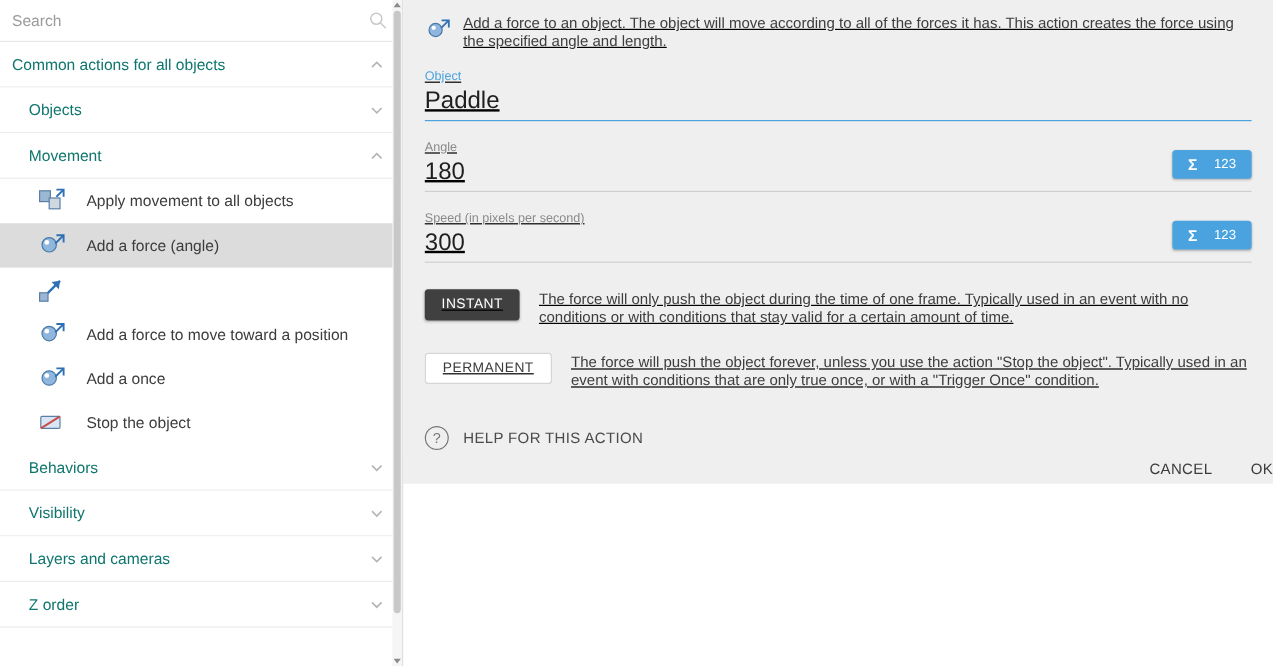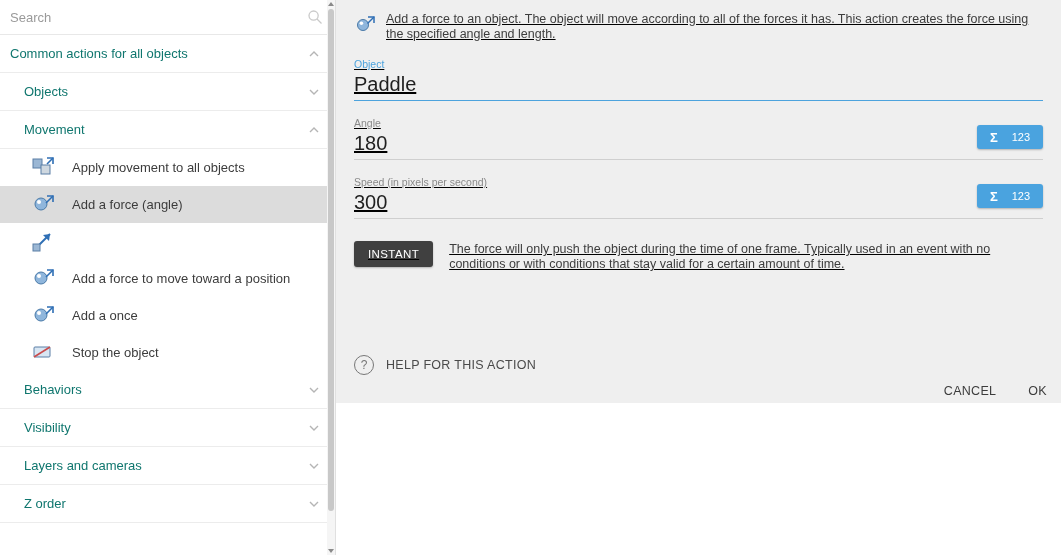--- a/index.html
+++ b/index.html
@@ -254,21 +254,20 @@
   }
 
   .footer {
     position: absolute;
     left: 0; right: 0; bottom: 0;
     height: 24px;
     background: #efefef;
     display: flex;
     align-items: center;
     justify-content: flex-end;
-    padding-right: 14px;
     gap: 32px;
   }
   .footer-btn {
     font-size: 12.5px;
     color: #3c3c3c;
     letter-spacing: .3px;
     cursor: pointer;
   }
 </style>
 </head>
@@ -464,20 +463,24 @@
         <span class="expr-sigma">Σ</span>
         <span>123</span>
       </div>
     </div>
 
     <div class="mode-row">
       <div class="mode-btn active">INSTANT</div>
       <div class="mode-desc">The force will only push the object during the time of one frame. Typically used in an event with no conditions or with conditions that stay valid for a certain amount of time.</div>
     </div>
 
+    <div class="mode-row">
+      <div class="mode-btn inactive">PERMANENT</div>
+      <div class="mode-desc">The force will push the object forever, unless you use the action "Stop the object". Typically used in an event with conditions that are only true once, or with a "Trigger Once" condition.</div>
+    </div>
 
     <div class="help-row">
       <span class="help-icon">?</span>
       <span class="help-label">HELP FOR THIS ACTION</span>
     </div>
 
     <div class="footer">
       <span class="footer-btn">CANCEL</span>
       <span class="footer-btn">OK</span>
     </div>

